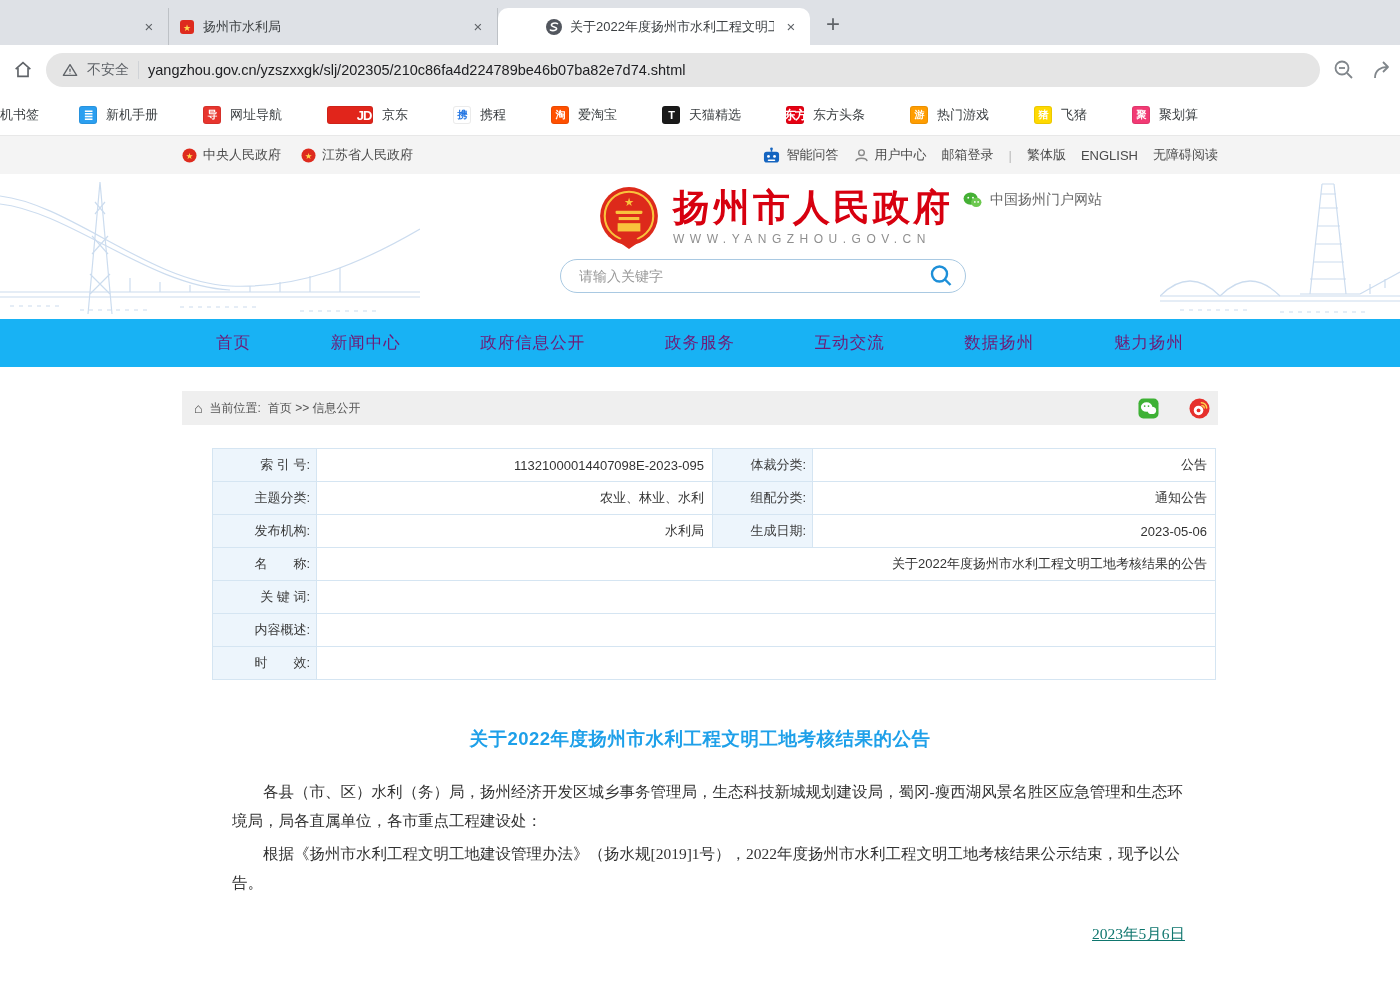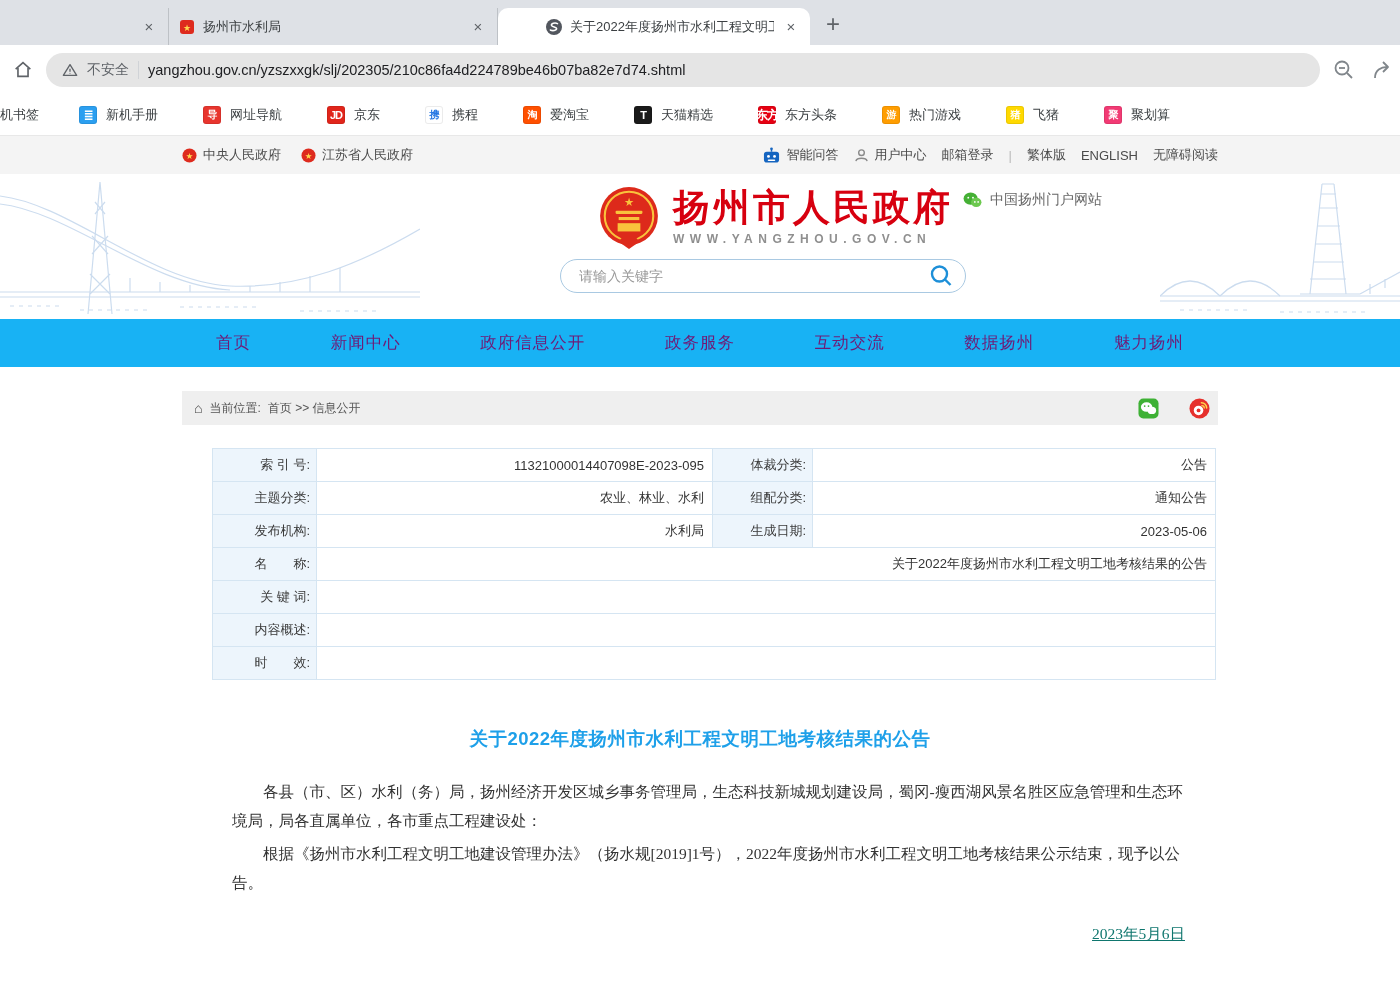--- a/index.html
+++ b/index.html
@@ -36,21 +36,21 @@
   .govlink{display:flex;align-items:center;gap:6px;}
   .govdiv{color:#bbb;}
 
   
   .siteheader{height:145px;position:relative;background:#fff;overflow:hidden;}
   .deco{position:absolute;top:0;pointer-events:none;opacity:.85;}
   .deco.left{left:0;}
   .deco.right{right:0;}
   .logorow{position:absolute;left:598px;top:11px;display:flex;align-items:center;gap:13px;}
   .sitename{font-size:37px;font-weight:bold;color:#d7000f;letter-spacing:3px;line-height:1.1;}
-  .siteurl{font-size:12px;color:#8f8f8f;letter-spacing:5.5px;margin-top:3px;font-weight:bold;}
+  .siteurl{font-size:12px;color:#8f8f8f;letter-spacing:5.5px;margin-top:3px;}
   .portal{position:absolute;left:963px;top:17px;display:flex;align-items:center;gap:8px;font-size:14px;color:#666;}
   .searchwrap{position:absolute;left:560px;top:85px;width:406px;height:34px;}
   .search{width:100%;height:34px;box-sizing:border-box;border:1px solid #a9c9e2;border-radius:17px;padding:0 46px 0 18px;font-size:14px;color:#701a75;outline:none;font-family:inherit;}
   .search::placeholder{color:#999;}
   .searchbtn{position:absolute;right:12px;top:4px;width:26px;height:26px;background:none;border:none;padding:0;}
 
   
   .mainnav{height:48px;background:#18b2f4;}
   .navinner{width:1036px;margin:0 auto;height:100%;display:flex;align-items:center;justify-content:space-between;padding:0 34px;box-sizing:border-box;}
   .navitem{color:#701a75;font-size:16.5px;letter-spacing:1px;}
@@ -132,21 +132,21 @@
     </div>
     <div class="bm">
       <span class="bmicon" style="background: rgb(43, 159, 240); color: rgb(255, 255, 255); font-size: 12px;">≣</span>
       <span>新机手册</span>
     </div>
     <div class="bm">
       <span class="bmicon" style="background: rgb(232, 53, 46); color: rgb(255, 255, 255);">导</span>
       <span>网址导航</span>
     </div>
     <div class="bm">
-      <span class="bmicon" style="background: rgb(225, 37, 27); color: rgb(255, 255, 255); font-size: 11px;">JD</span>
+      <span class="bmicon" style="background: rgb(225, 37, 27); color: rgb(255, 255, 255); font-size: 13px; padding-left: 28px;">JD</span>
       <span>京东</span>
     </div>
     <div class="bm">
       <span class="bmicon" style="background: rgb(255, 255, 255); color: rgb(37, 119, 227);">携</span>
       <span>携程</span>
     </div>
     <div class="bm">
       <span class="bmicon" style="background: rgb(255, 80, 0); color: rgb(255, 255, 255);">淘</span>
       <span>爱淘宝</span>
     </div>

